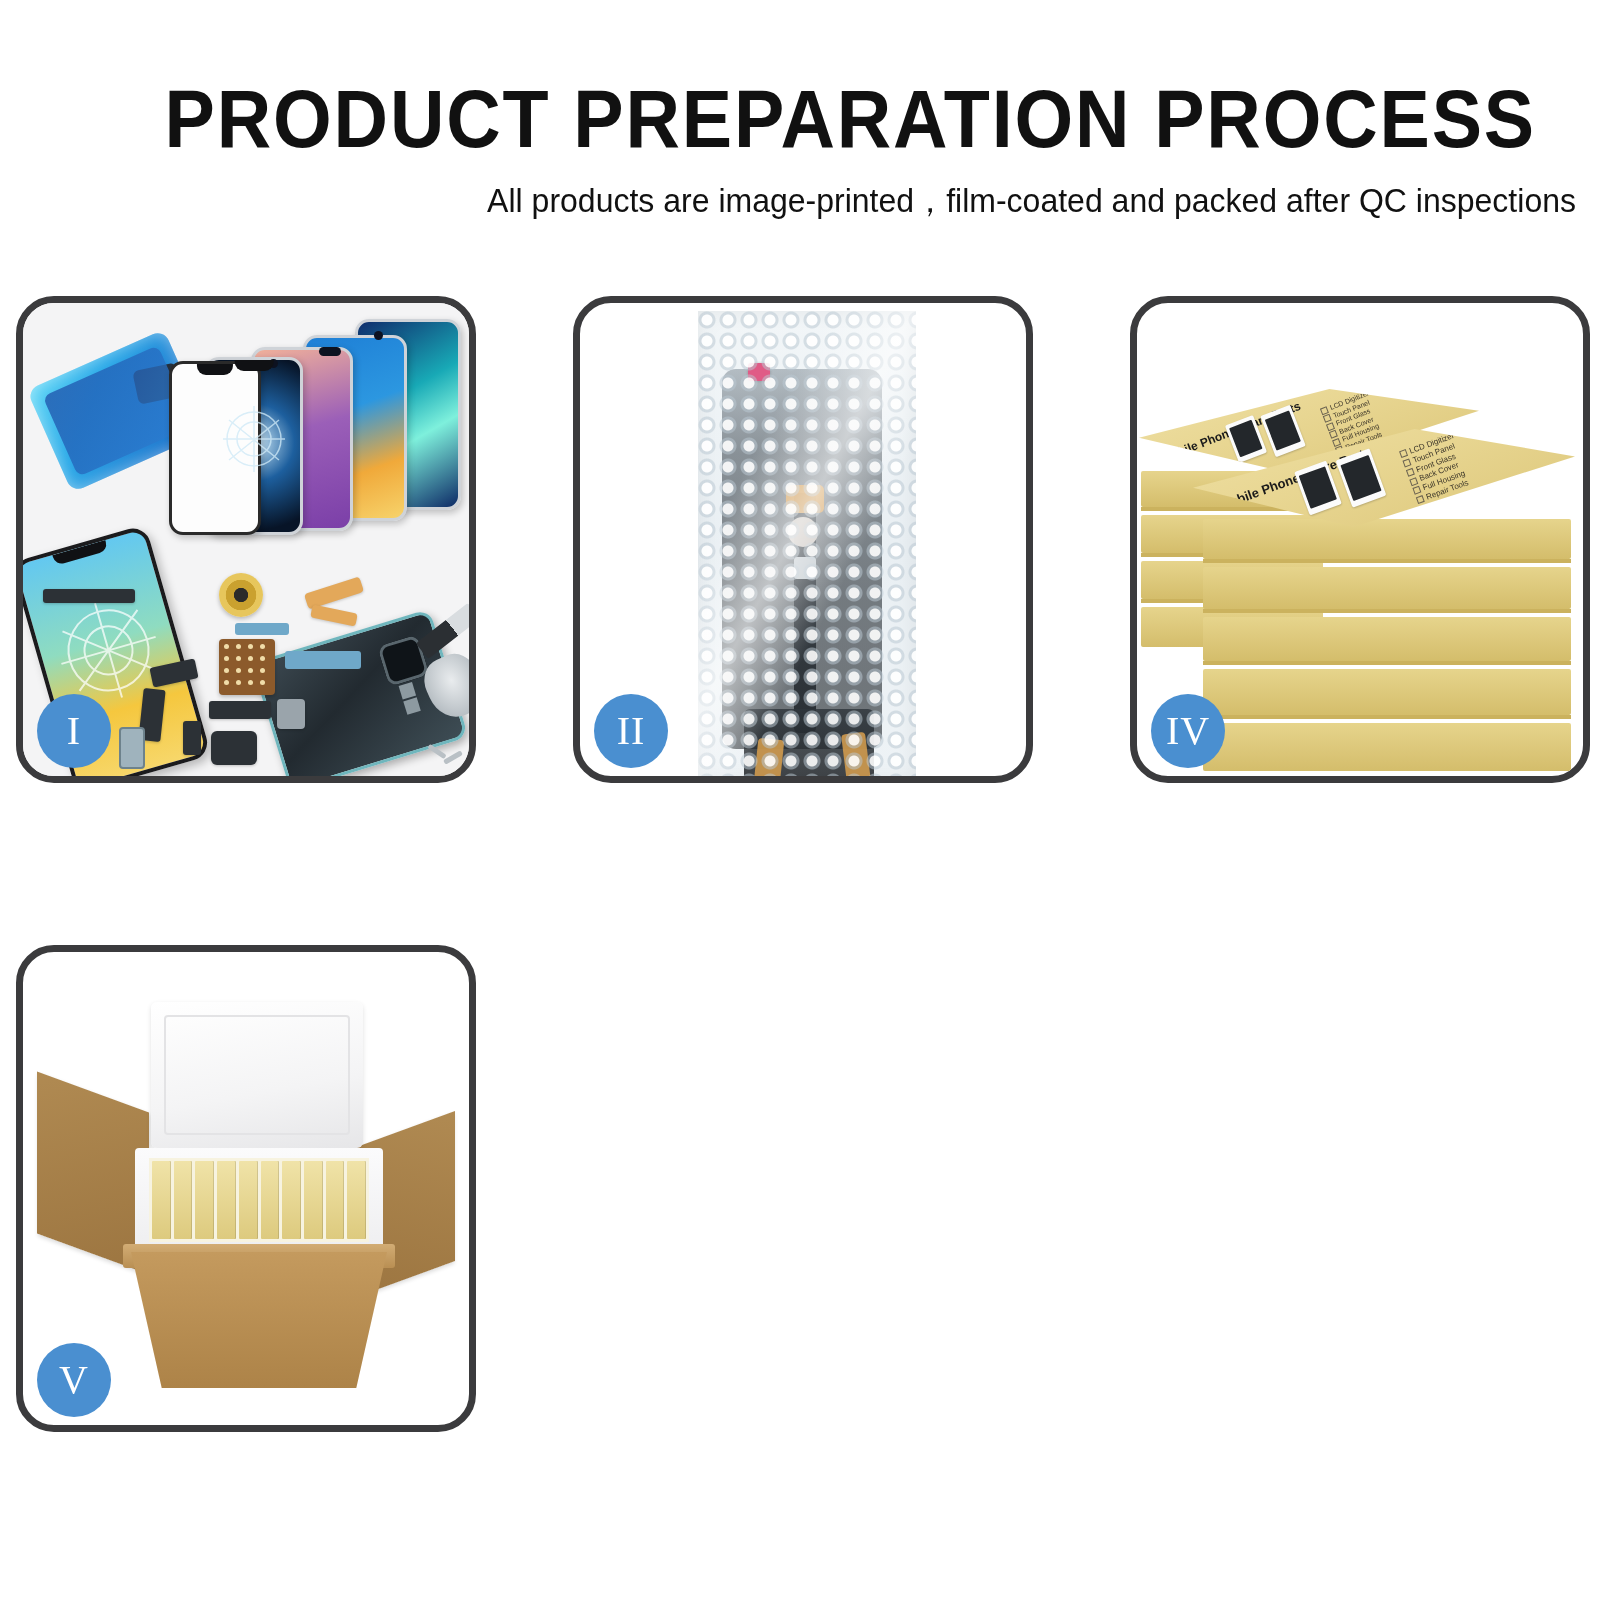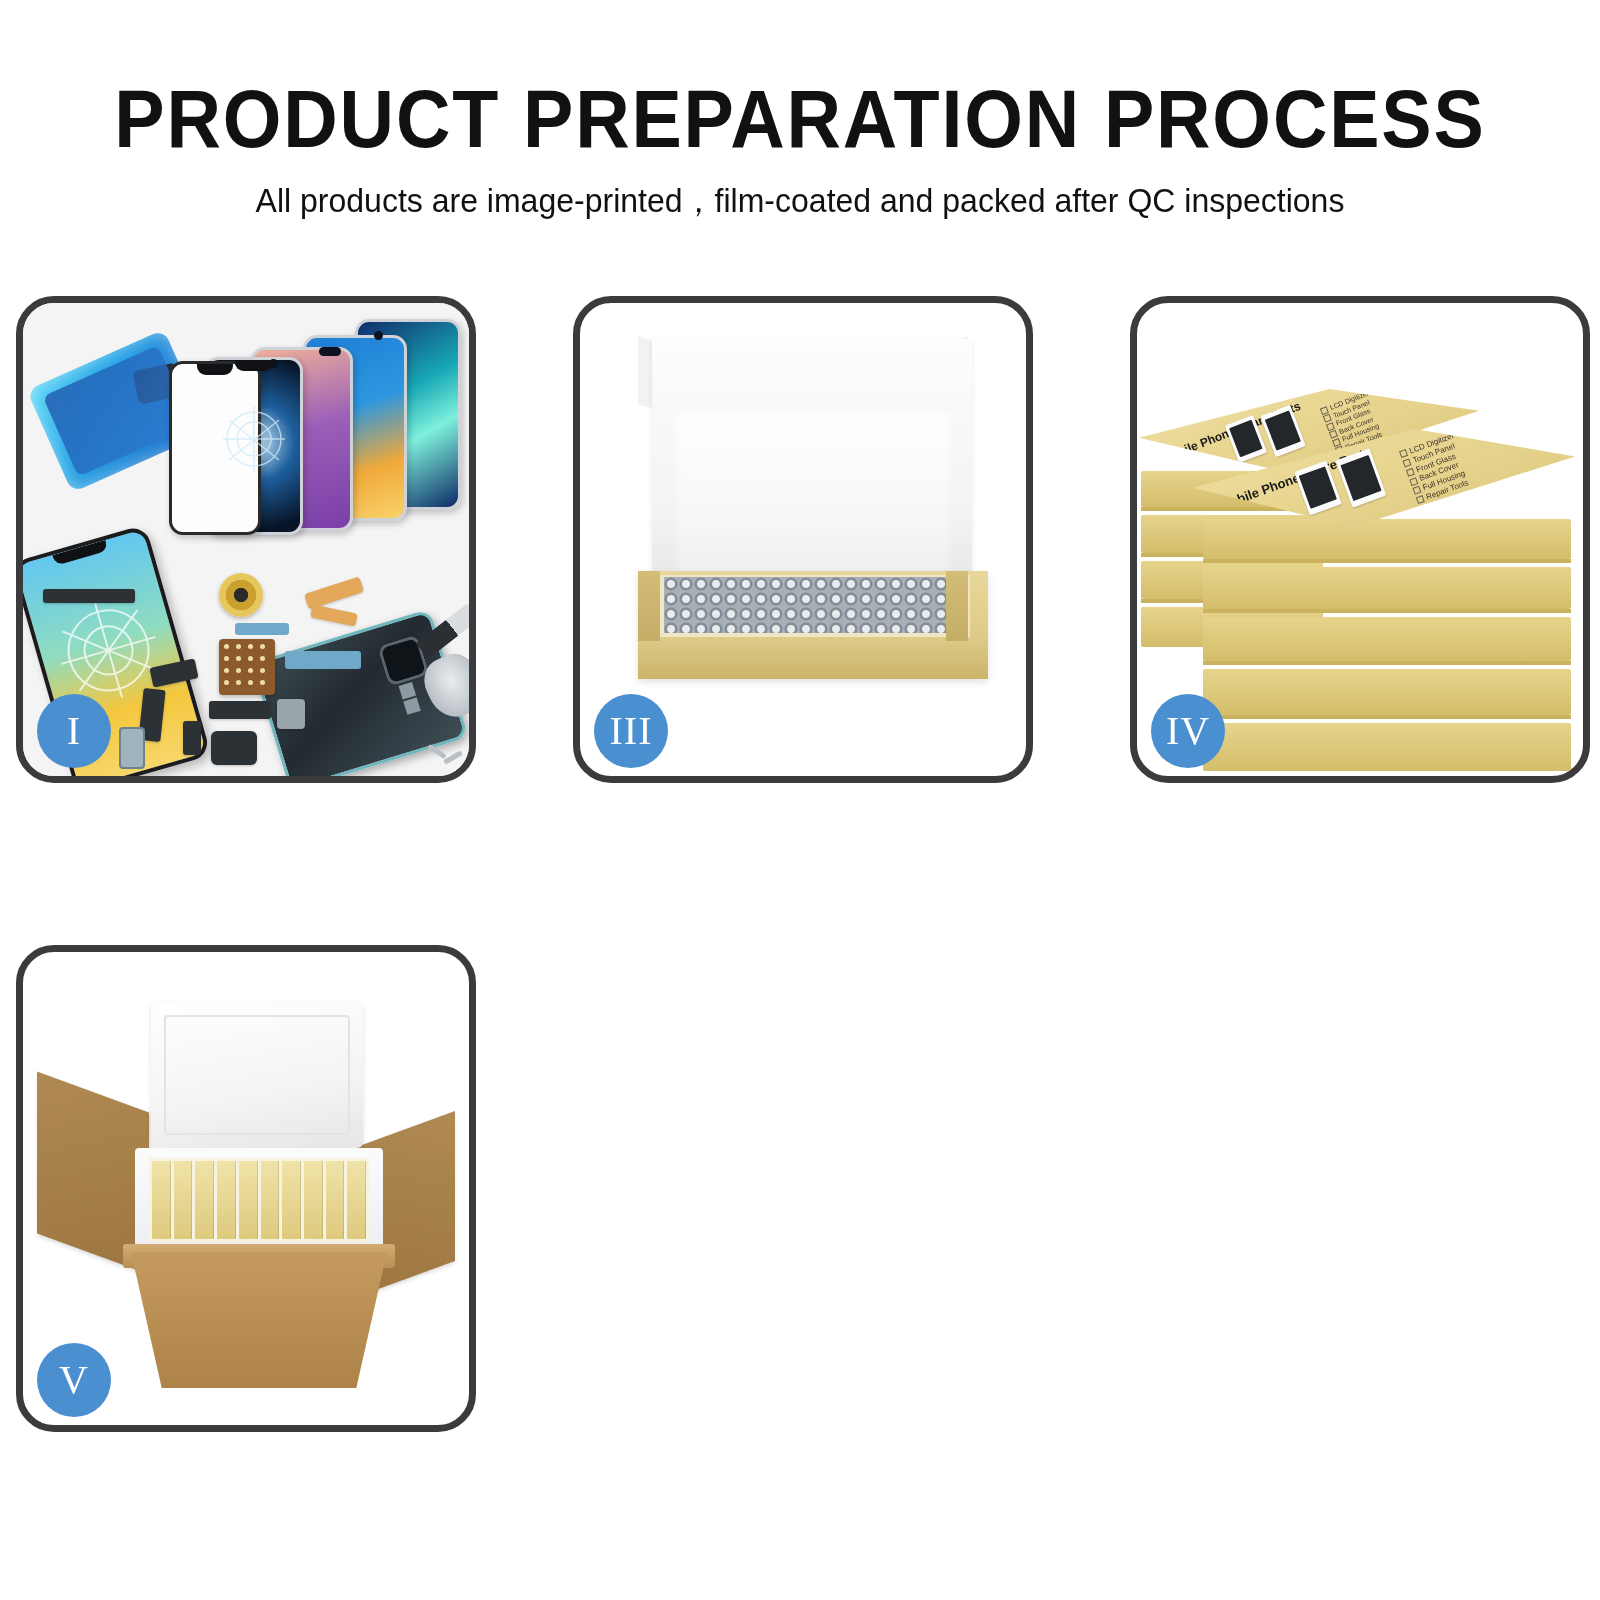--- a/index.html
+++ b/index.html
@@ -4,21 +4,21 @@
 <style>
   html,body{margin:0;padding:0;}
   body{
     width:1600px;height:1600px;background:#ffffff;
     font-family:"Liberation Sans", sans-serif;
     overflow:hidden;position:relative;
   }
   .page{position:relative;width:1600px;height:1600px;}
 
   
-  .header{position:absolute;left:0;top:0;width:1600px;text-align:center;}
+  .header{position:absolute;left:0;top:0;width:1600px;text-align:right;}
   .title{
     font-family:"Liberation Sans", sans-serif;
     font-size:82px;font-weight:700;color:#111111;
     letter-spacing:2px;transform:scaleX(0.92);
     margin:0;padding-top:78px;line-height:1;white-space:nowrap;
   }
   .subtitle{
     font-family:"Liberation Sans", sans-serif;
     font-size:33px;font-weight:400;color:#111111;
     margin:0;padding-top:24px;line-height:1;white-space:nowrap;
@@ -327,36 +327,39 @@
         <div class="smd" style="left:188px;top:428px;width:46px;height:34px;border-radius:6px;"></div>
         <div class="smd" style="left:254px;top:396px;width:28px;height:30px;border-radius:4px;background:#9aa4ab;"></div>
         <div class="simtray"></div>
         <div class="tool"></div>
         <div class="brush"></div>
         <div class="screws"></div>
       </div>
       <div class="badge">I</div>
     </div>
 
-
     <div class="panel">
       <div class="stage">
-        <div class="b3-lidtab-l"></div>
-        <div class="b3-lidtab-r"></div>
-        <div class="b3-lid"></div>
-        <div class="b3-foam"></div>
-        <div class="b3-tray"></div>
-        <div class="b3-inner"></div>
-        <div class="b3-bub"></div>
-        <div class="b3-wallL"></div>
-        <div class="b3-wallR"></div>
-        <div class="b3-trayfront"></div>
+        <div class="bw-wrap">
+          <div class="bw-screen"></div>
+          <div class="bw-cable"></div>
+          <div class="bw-conn"></div>
+          <div class="bw-conn2"></div>
+          <div class="bw-ic"></div>
+          <div class="bw-foot"></div>
+          <div class="bw-gold1"></div>
+          <div class="bw-gold2"></div>
+          <div class="bw-sticker"></div>
+          <div class="bw-bubbles"></div>
+          <div class="bw-gloss"></div>
+        </div>
       </div>
-      <div class="badge">III</div>
+      <div class="badge">II</div>
     </div>
+
 
     <div class="panel">
       <div class="stage">
 
         <div class="gbox-side" style="left:4px;top:168px;width:182px;height:36px;border-radius:2px;"></div>
         <div class="gbox-edge" style="left:4px;top:204px;width:182px;height:4px;"></div>
         <div class="gbox-side" style="left:4px;top:212px;width:182px;height:38px;border-radius:2px;"></div>
         <div class="gbox-edge" style="left:4px;top:250px;width:182px;height:4px;"></div>
         <div class="gbox-side" style="left:4px;top:258px;width:182px;height:38px;border-radius:2px;"></div>
         <div class="gbox-edge" style="left:4px;top:296px;width:182px;height:4px;"></div>

